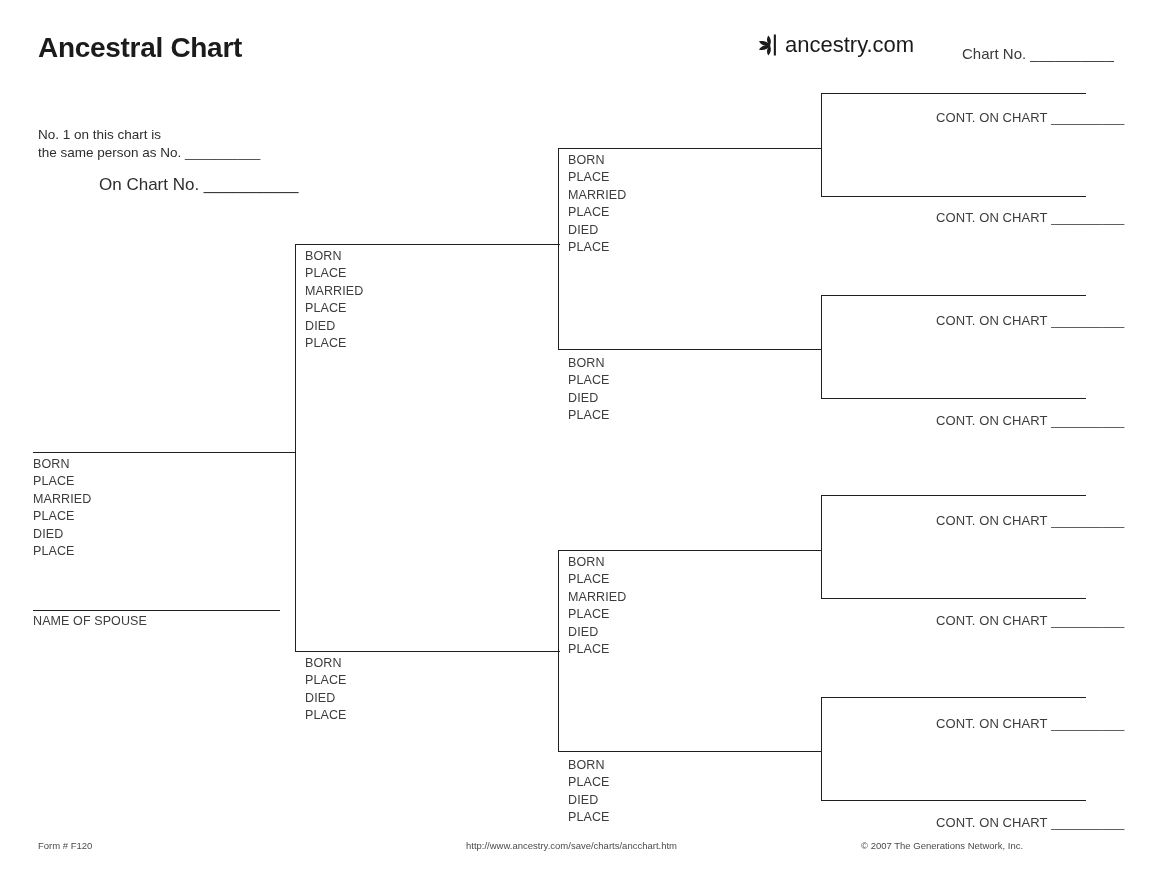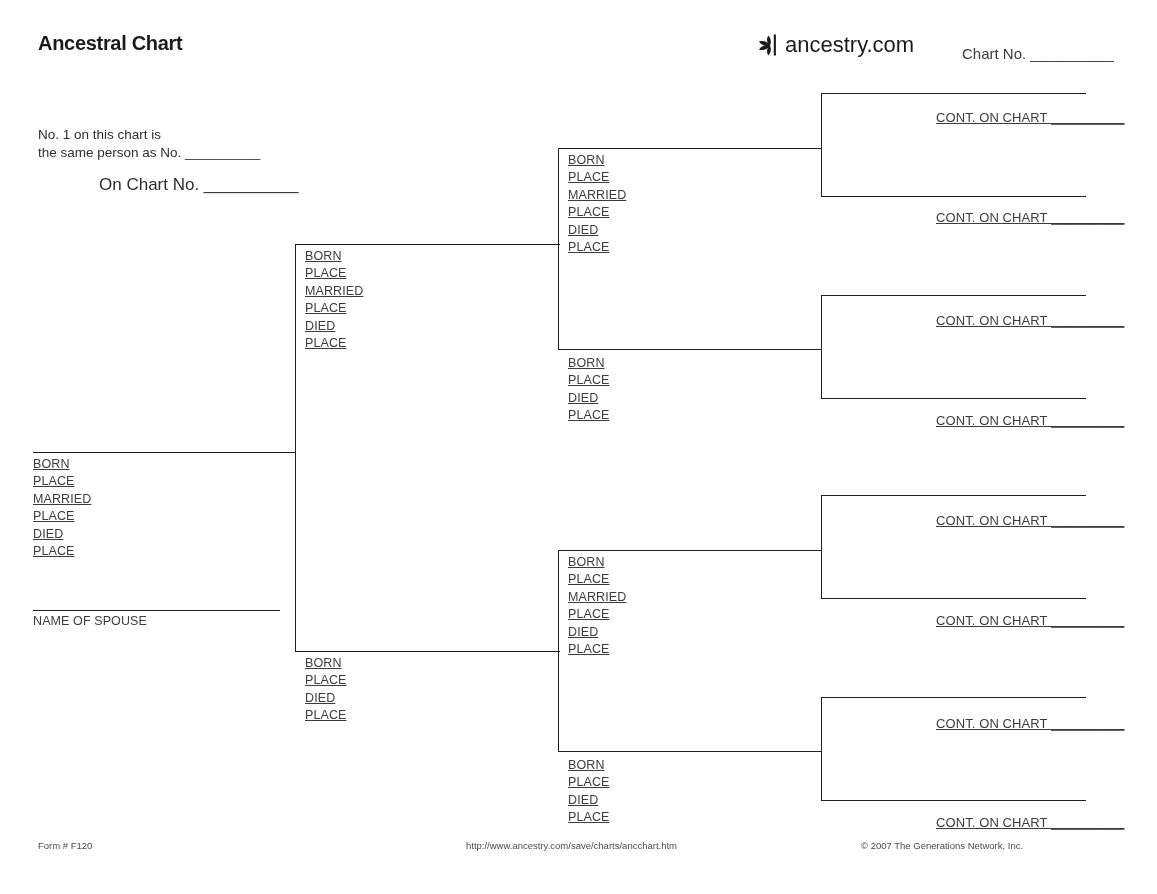--- a/index.html
+++ b/index.html
@@ -18,21 +18,21 @@
     height: 894px;
     background: #ffffff;
     overflow: hidden;
   }
 
   
   #chart-title {
     position: absolute;
     left: 38px;
     top: 32px;
-    font-size: 20px;
+    font-size: 28px;
     font-weight: bold;
     letter-spacing: -0.3px;
     color: #1b1b1b;
   }
 
   #logo {
     position: absolute;
     left: 757px;
     top: 31px;
     display: flex;
@@ -93,38 +93,36 @@
     width: 0;
     border-left: 1.3px solid #231f20;
   }
   .fields {
     position: absolute;
     font-size: 12.5px;
     line-height: 17.4px;
     color: #3c3c3c;
     letter-spacing: 0.1px;
     white-space: nowrap;
-    text-decoration: underline;
   }
   .fields span { display: block; }
 
   .caption {
     position: absolute;
     font-size: 12.5px;
     color: #3c3c3c;
     letter-spacing: 0.1px;
     white-space: nowrap;
   }
   .cont-label {
     position: absolute;
     font-size: 13px;
     color: #3c3c3c;
     letter-spacing: 0.1px;
     white-space: nowrap;
-    text-decoration: underline;
   }
 
   
   .footer-text {
     position: absolute;
     top: 840px;
     font-size: 9.5px;
     color: #4b4b4b;
     white-space: nowrap;
   }

